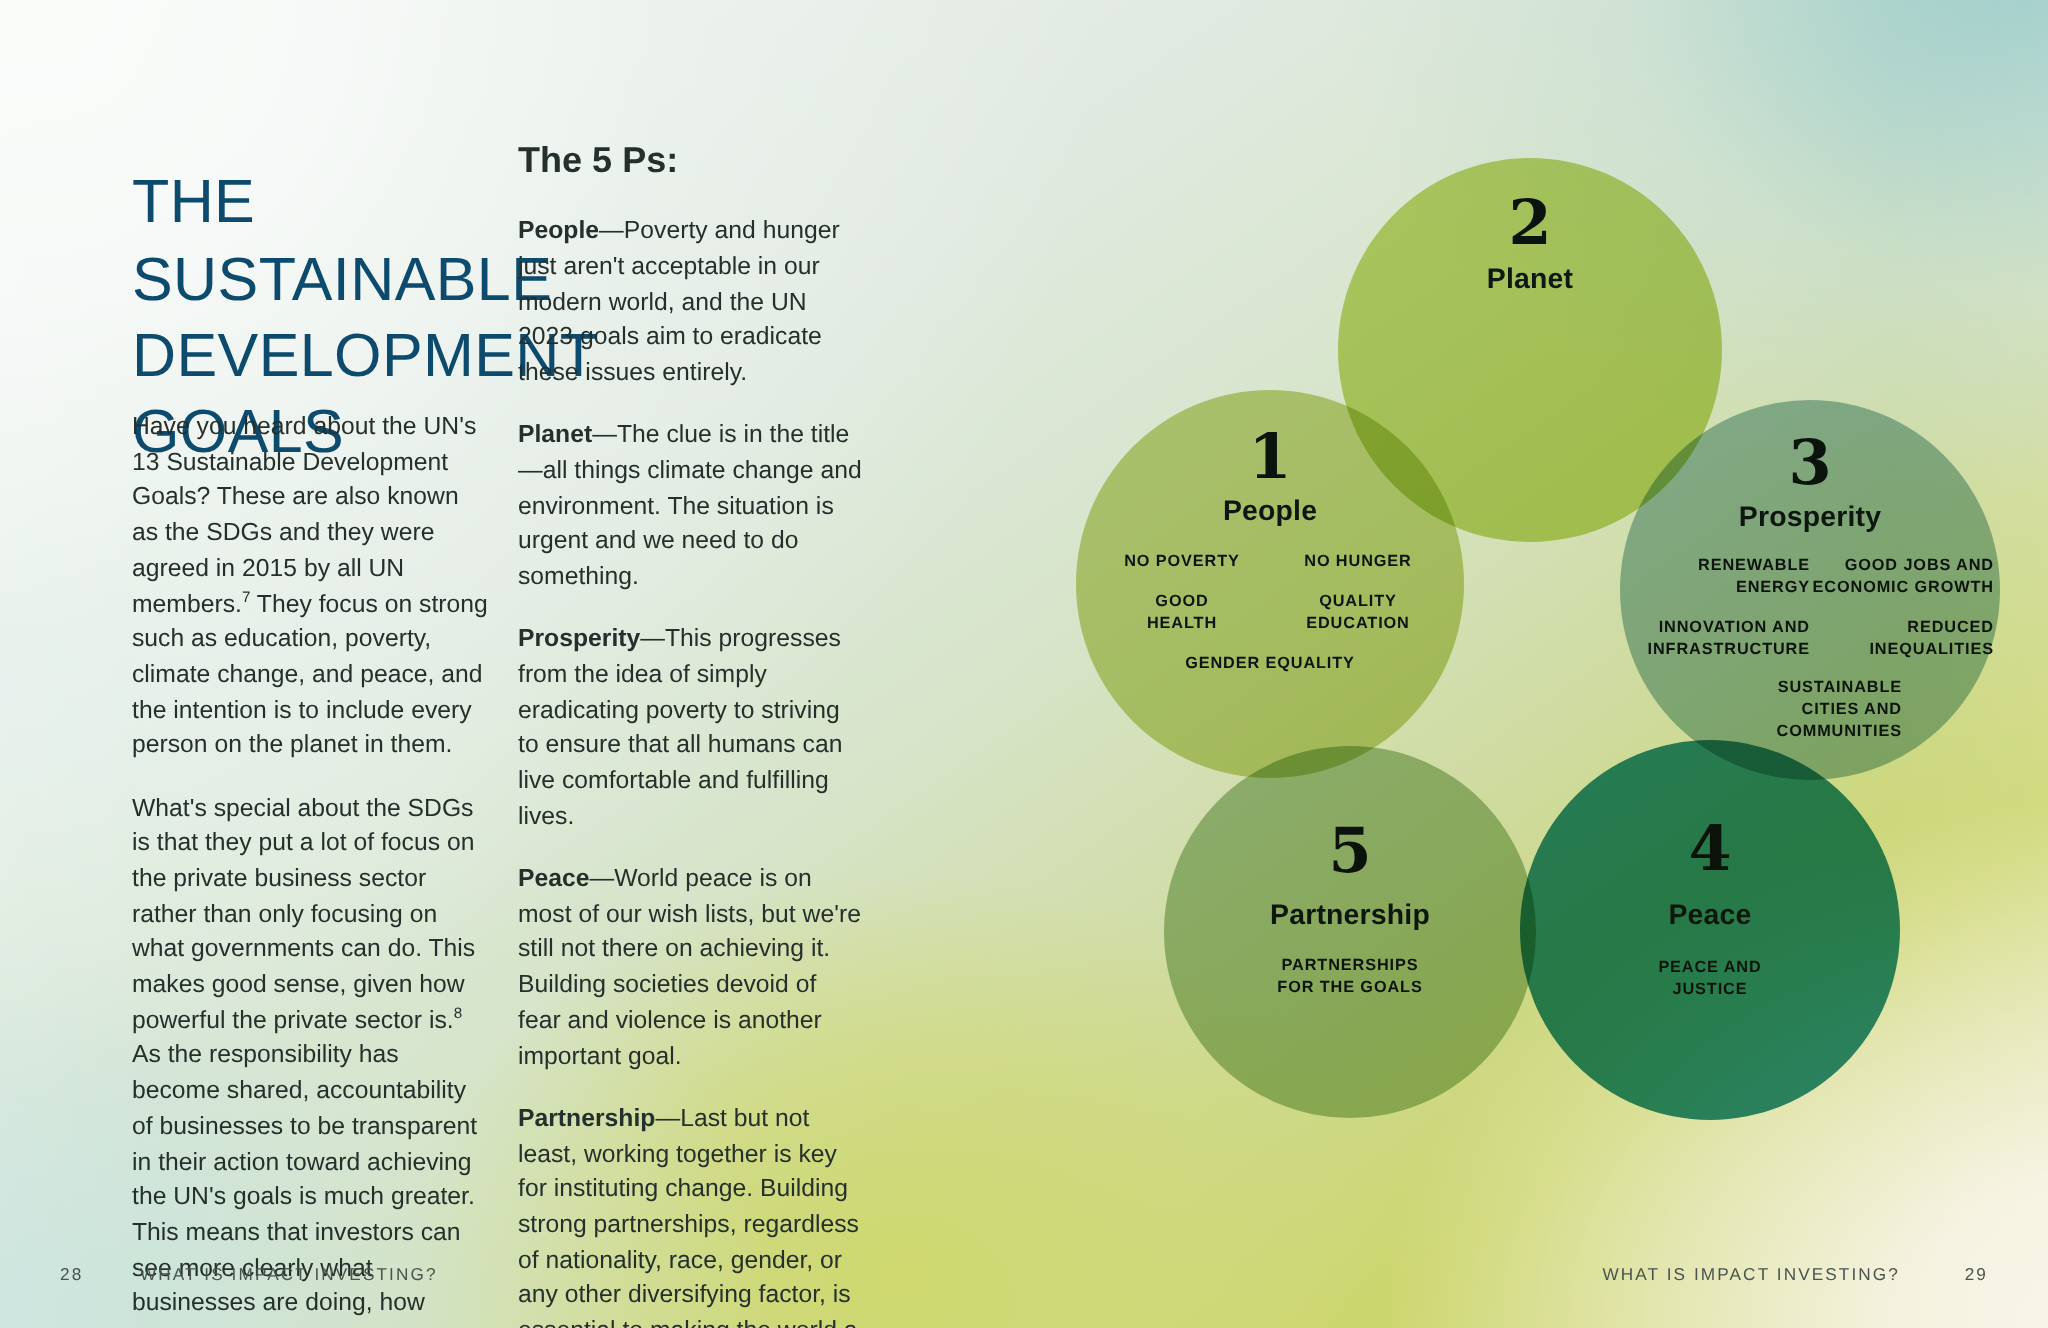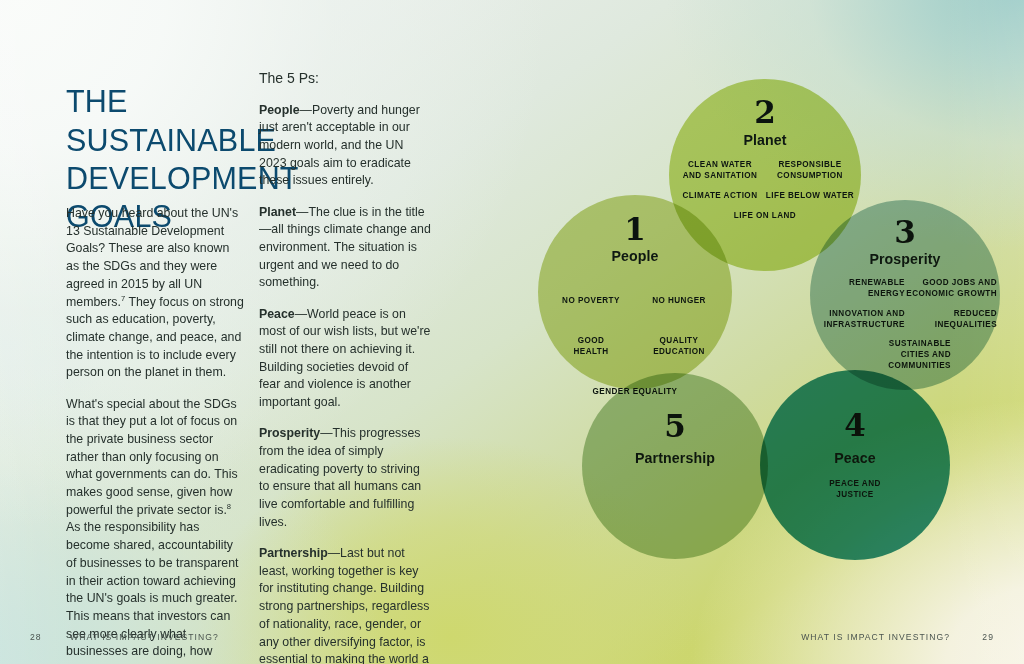--- a/index.html
+++ b/index.html
@@ -120,22 +120,22 @@
     width: 172px;
   }
   .col p {
     margin: 0 0 13.5px 0;
   }
   .col p:last-child { margin-bottom: 0; }
   .col b {
     font-weight: 700;
   }
   .sub-head {
-    font-weight: 400;
-    font-size: 14px;
+    font-weight: 700;
+    font-size: 18px;
   }
   sup {
     font-size: 7.6px;
     vertical-align: super;
     line-height: 0;
   }
 
   
   #venn {
     position: absolute;
@@ -190,21 +190,21 @@
     padding-top: 19px;
     box-sizing: border-box;
   }
   #c-people .c-num { margin-bottom: 3px; }
   #c-people .c-name { margin-bottom: 12px; }
   #c-people .goal-grid { gap: 0; }
   #c-people .g-row {
     display: flex; justify-content: center; width: 100%;
     margin-bottom: 9px;
   }
-  #c-people .g-row .goal { width: 88px; margin-top: 20px; }
+  #c-people .g-row .goal { width: 88px; }
 
   
   #c-planet {
     left: 149px; top: 24px; width: 192px; height: 192px;
     background: #c3d86f;
     padding-top: 18px;
     box-sizing: border-box;
   }
   #c-planet .c-num { margin-bottom: 4px; }
   #c-planet .c-name { margin-bottom: 12px; }
@@ -292,30 +292,34 @@
   <div class="col col-left">
     <p><span>Have you heard about the UN's 13 Sustainable Development Goals? These are also known as the SDGs and they were agreed in 2015 by all UN members.</span><sup>7</sup><span> They focus on strong such as education, poverty, climate change, and peace, and the intention is to include every person on the planet in them.</span></p>
     <p><span>What's special about the SDGs is that they put a lot of focus on the private business sector rather than only focusing on what governments can do. This makes good sense, given how powerful the private sector is.</span><sup>8</sup><span> As the responsibility has become shared, accountability of businesses to be transparent in their action toward achieving the UN's goals is much greater. This means that investors can see more clearly what businesses are doing, how they're trying to improve the world, and how they compare to other similar businesses.</span></p>
 
   </div>
 
   <div class="col col-right">
     <p class="sub-head">The 5 Ps:</p>
     <p><b>People</b><span>—Poverty and hunger just aren't acceptable in our modern world, and the UN 2023 goals aim to eradicate these issues entirely.</span></p>
     <p><b>Planet</b><span>—The clue is in the title —all things climate change and environment. The situation is urgent and we need to do something.</span></p>
+    <p><b>Prosperity</b><span>—This progresses from the idea of simply eradicating poverty to striving to ensure that all humans can live comfortable and fulfilling lives.</span></p>
     <p><b>Peace</b><span>—World peace is on most of our wish lists, but we're still not there on achieving it. Building societies devoid of fear and violence is another important goal.</span></p>
-    <p><b>Prosperity</b><span>—This progresses from the idea of simply eradicating poverty to striving to ensure that all humans can live comfortable and fulfilling lives.</span></p>
     <p><b>Partnership</b><span>—Last but not least, working together is key for instituting change. Building strong partnerships, regardless of nationality, race, gender, or any other diversifying factor, is essential to making the world a better place and achieving the UN's goals.</span></p>
   </div>
 
   <div id="venn">
 
     <div class="circle" id="c-partnership">
       <div class="c-num">5</div>
       <div class="c-name">Partnership</div>
+      <div class="goal-grid">
+        <div class="goal">PARTNERSHIPS
+FOR THE GOALS</div>
+      </div>
     </div>
 
     <div class="circle" id="c-people">
       <div class="c-num">1</div>
       <div class="c-name">People</div>
       <div class="goal-grid">
         <div class="g-row">
           <div class="goal">NO POVERTY</div>
           <div class="goal">NO HUNGER</div>
         </div>
@@ -327,35 +331,20 @@
         </div>
         <div class="g-row">
           <div class="goal" style="width:auto">GENDER EQUALITY</div>
         </div>
       </div>
     </div>
 
     <div class="circle" id="c-planet">
       <div class="c-num">2</div>
       <div class="c-name">Planet</div>
-      <div class="goal-grid">
-        <div class="g-row">
-          <div class="goal">CLEAN WATER
-AND SANITATION</div>
-          <div class="goal">RESPONSIBLE
-CONSUMPTION</div>
-        </div>
-        <div class="g-row">
-          <div class="goal">CLIMATE ACTION</div>
-          <div class="goal">LIFE BELOW WATER</div>
-        </div>
-        <div class="g-row">
-          <div class="goal" style="width:auto">LIFE ON LAND</div>
-        </div>
-      </div>
     </div>
 
     <div class="circle" id="c-prosperity">
       <div class="c-num">3</div>
       <div class="c-name">Prosperity</div>
       <div class="goal-grid">
         <div class="g-row">
           <div class="goal">RENEWABLE
 ENERGY</div>
           <div class="goal">GOOD JOBS AND

